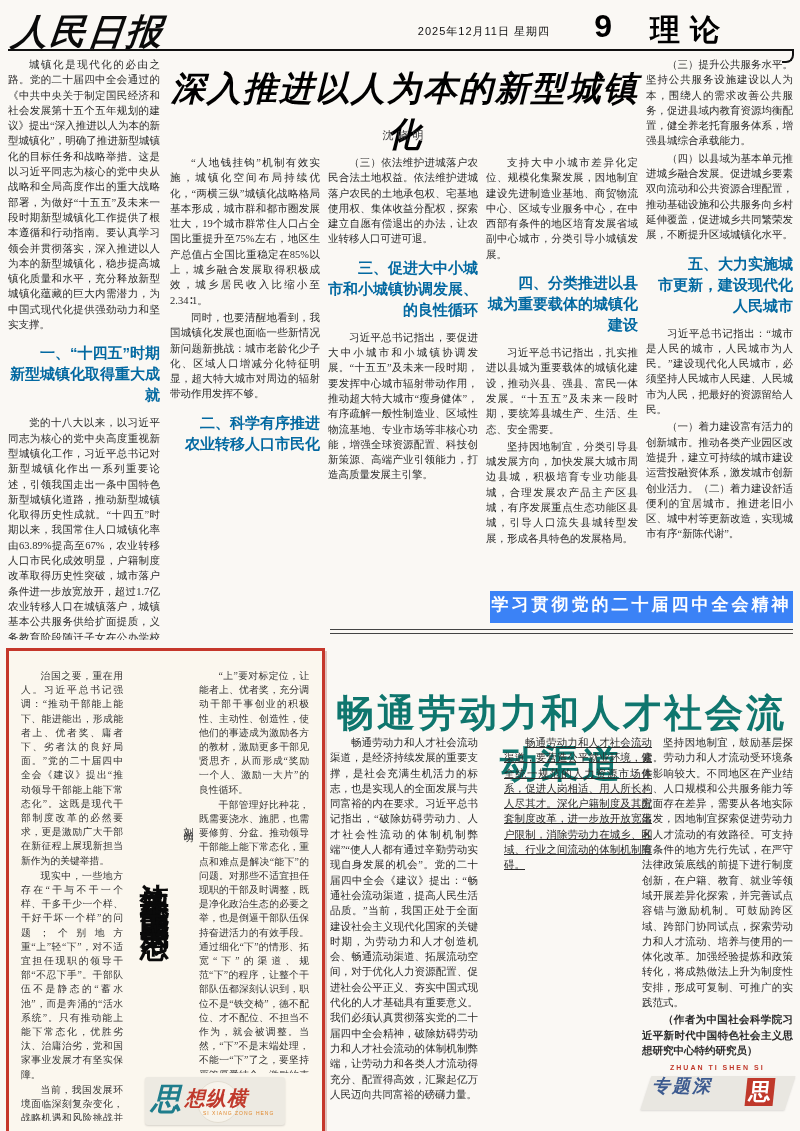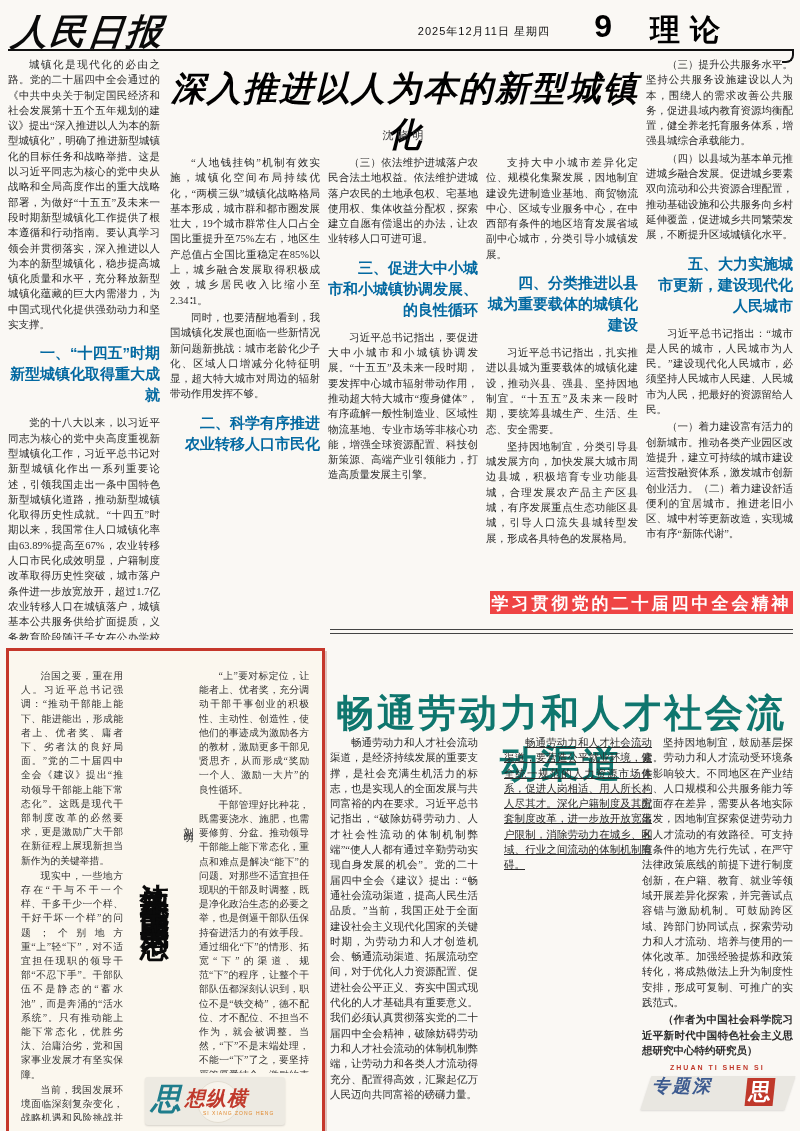--- a/index.html
+++ b/index.html
@@ -23,22 +23,22 @@
   .col p{margin:0 0 2px 0;text-indent:2em;}
   .sec-head{font-family:"Liberation Sans","DejaVu Sans",sans-serif;font-weight:700;font-size:15px;
             line-height:21px;color:#0369a1;text-indent:2em;margin:10px 0 10px 0;text-align:right;}
   
   #main-headline{position:absolute;left:170px;top:66px;width:470px;text-align:center;
        font-family:"Liberation Sans","DejaVu Sans",sans-serif;font-weight:900;font-size:34px;
        letter-spacing:2px;color:#000;font-style:italic;}
   #main-author{position:absolute;left:170px;top:128px;width:470px;text-align:center;font-size:11px;
        letter-spacing:4px;color:#333;}
   
-  #banner{position:absolute;left:490px;top:591px;width:303px;height:23px;background:#ef4444;
-      color:#fff;font-family:Liberation Mono, monospace;font-weight:900;font-size:17px;
+  #banner{position:absolute;left:490px;top:591px;width:303px;height:32px;background:#3b82f6;
+      color:#fff;font-family:Liberation Sans, sans-serif;font-weight:900;font-size:17px;
       letter-spacing:3px;text-align:center;line-height:27px;}
   #double-rule{position:absolute;left:330px;top:629px;width:463px;height:3px;
       border-top:1px solid #444;border-bottom:1px solid #444;}
   
   #sx-box{position:absolute;left:6px;top:648px;width:313px;height:485px;background:#fbf7ee;
       border:3px solid #c5372b;box-shadow:2px 3px 0 rgba(150,30,20,.25);}
   #sx-col1{position:absolute;left:12px;top:18px;width:102px;height:452px;font-size:9.8px;line-height:14.2px;color:#333;}
   #sx-title{position:absolute;left:118px;top:34px;height:402px;width:48px;writing-mode:vertical-rl;
       text-orientation:upright;font-size:29px;font-weight:900;letter-spacing:4px;color:#0a0a0a;
       font-family:"Liberation Serif",serif;text-align:center;}
@@ -106,21 +106,21 @@
 
   <div class="col" style="left:328px;top:155px;width:150px;height:485px;">
     <p>（三）依法维护进城落户农民合法土地权益。依法维护进城落户农民的土地承包权、宅基地使用权、集体收益分配权，探索建立自愿有偿退出的办法，让农业转移人口可进可退。</p>
     <div class="sec-head">三、促进大中小城市和小城镇协调发展、的良性循环</div>
     <p>习近平总书记指出，要促进大中小城市和小城镇协调发展。“十五五”及未来一段时期，要发挥中心城市辐射带动作用，推动超大特大城市“瘦身健体”，有序疏解一般性制造业、区域性物流基地、专业市场等非核心功能，增强全球资源配置、科技创新策源、高端产业引领能力，打造高质量发展主引擎。</p>
   </div>
 
   <div class="col" style="left:486px;top:155px;width:152px;height:428px;">
     <p>支持大中小城市差异化定位、规模化集聚发展，因地制宜建设先进制造业基地、商贸物流中心、区域专业服务中心，在中西部有条件的地区培育发展省域副中心城市，分类引导小城镇发展。</p>
     <div class="sec-head">四、分类推进以县城为重要载体的城镇化建设</div>
-    <p>习近平总书记指出，扎实推进以县城为重要载体的城镇化建设，推动兴县、强县、坚持因地制宜。“十五五”及未来一段时期，要统筹县城生产、生活、生态、安全需要。</p>
+    <p>习近平总书记指出，扎实推进以县城为重要载体的城镇化建设，推动兴县、强县、富民一体发展。“十五五”及未来一段时期，要统筹县城生产、生活、生态、安全需要。</p>
     <p>坚持因地制宜，分类引导县城发展方向，加快发展大城市周边县城，积极培育专业功能县城，合理发展农产品主产区县城，有序发展重点生态功能区县城，引导人口流失县城转型发展，形成各具特色的发展格局。</p>
   </div>
 
   <div class="col" style="left:646px;top:57px;width:147px;height:526px;">
     <p>（三）提升公共服务水平。坚持公共服务设施建设以人为本，围绕人的需求改善公共服务，促进县域内教育资源均衡配置，健全养老托育服务体系，增强县城综合承载能力。</p>
     <p>（四）以县域为基本单元推进城乡融合发展。促进城乡要素双向流动和公共资源合理配置，推动基础设施和公共服务向乡村延伸覆盖，促进城乡共同繁荣发展，不断提升区域城镇化水平。</p>
     <div class="sec-head">五、大力实施城市更新，建设现代化人民城市</div>
     <p>习近平总书记指出：“城市是人民的城市，人民城市为人民。”建设现代化人民城市，必须坚持人民城市人民建、人民城市为人民，把最好的资源留给人民。</p>
     <p>（一）着力建设富有活力的创新城市。推动各类产业园区改造提升，建立可持续的城市建设运营投融资体系，激发城市创新创业活力。（二）着力建设舒适便利的宜居城市。推进老旧小区、城中村等更新改造，实现城市有序“新陈代谢”。</p>
   </div>

